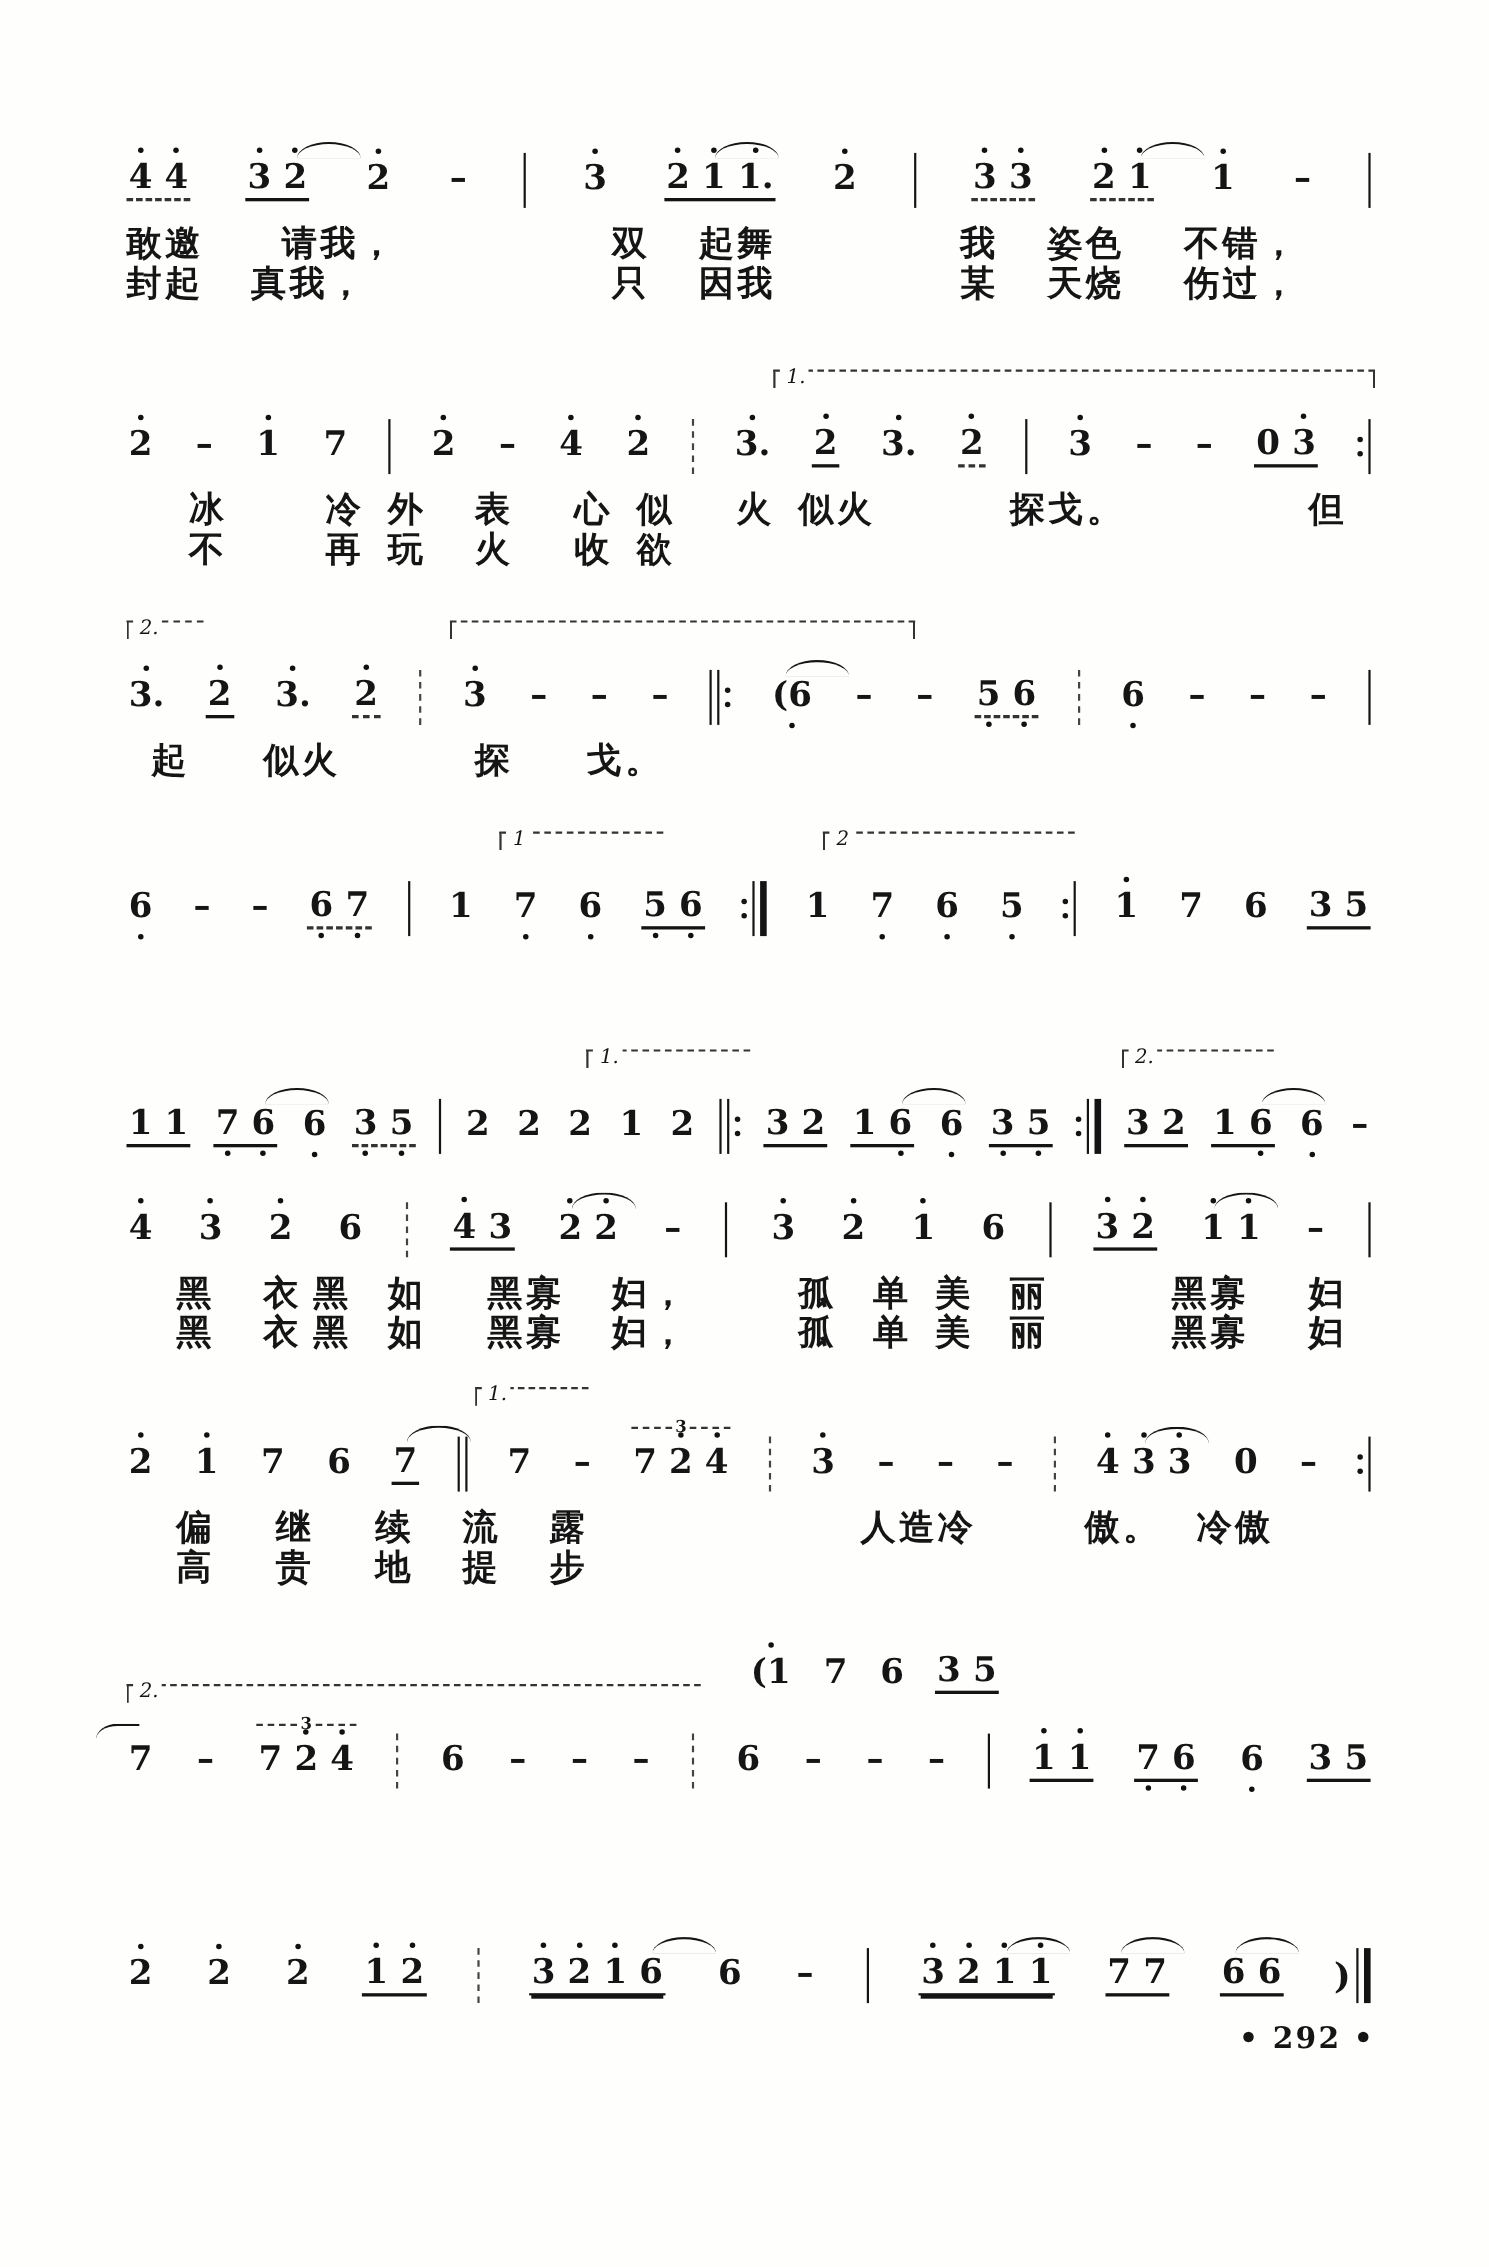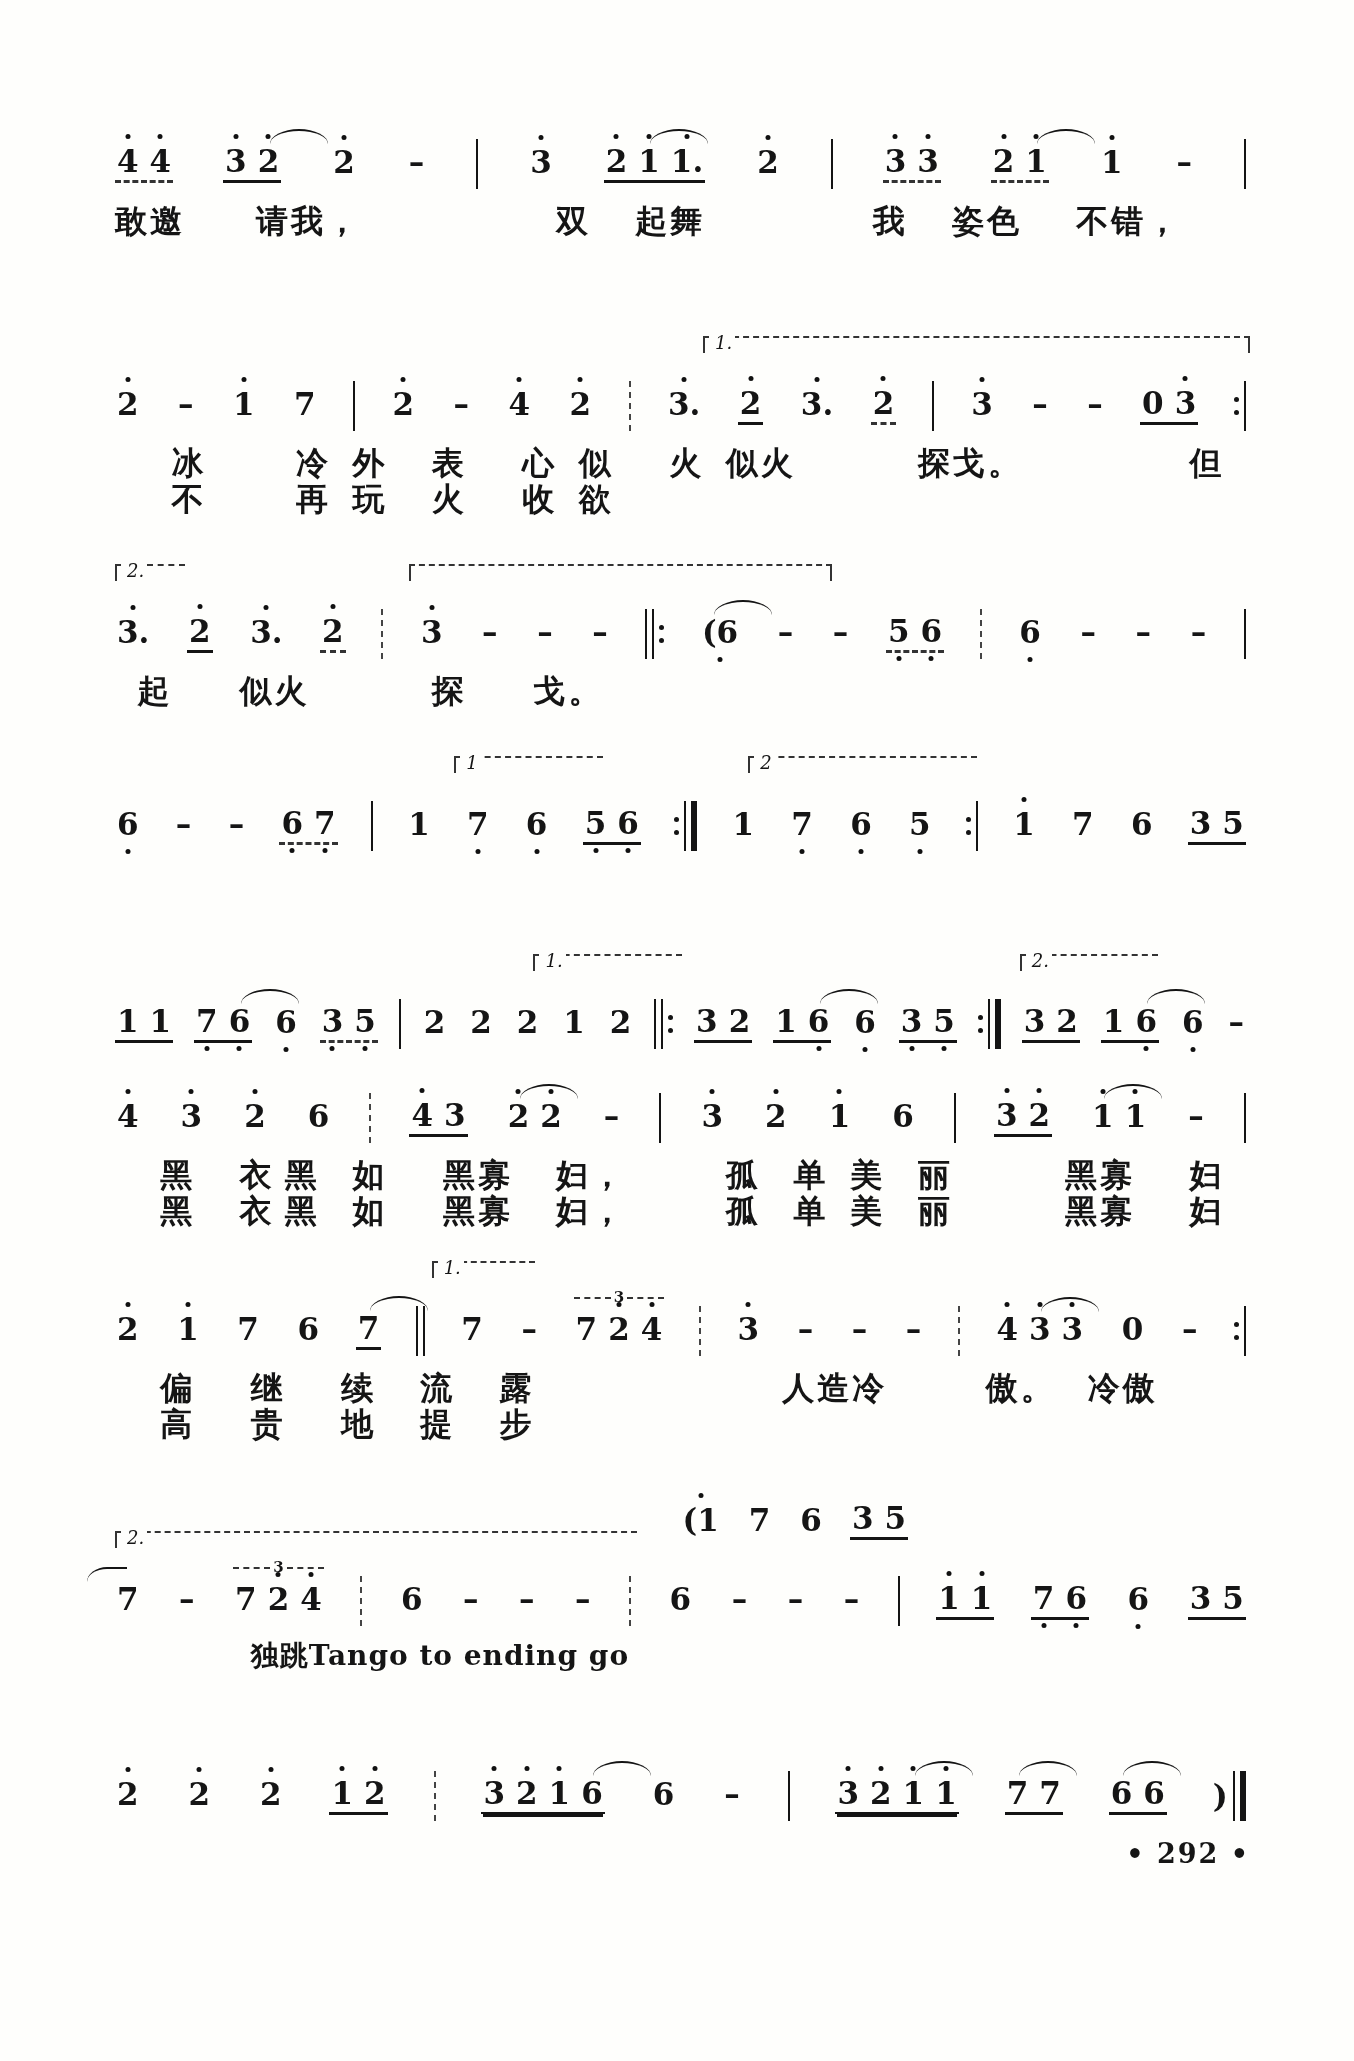--- a/index.html
+++ b/index.html
@@ -100,20 +100,29 @@
       </div>
       <div class="lyrow">
         <span class="lyr" style="left: 0%;">敢邀</span>
         <span class="lyr" style="left: 10%; margin-left: 28px;">请我，</span>
         <span class="lyr" style="left: 39%;">双</span>
         <span class="lyr" style="left: 46%;">起舞</span>
         <span class="lyr" style="left: 67%;">我</span>
         <span class="lyr" style="left: 74%;">姿色</span>
         <span class="lyr" style="left: 85%;">不错，</span>
       </div>
+      <div class="lyrow">
+        <span class="lyr" style="left: 0%;">封起</span>
+        <span class="lyr" style="left: 10%;">真我，</span>
+        <span class="lyr" style="left: 39%;">只</span>
+        <span class="lyr" style="left: 46%;">因我</span>
+        <span class="lyr" style="left: 67%;">某</span>
+        <span class="lyr" style="left: 74%;">天烧</span>
+        <span class="lyr" style="left: 85%;">伤过，</span>
+      </div>
     </div>
     <div class="sys" style="top: 370px;">
       <div class="mark tr" style="left: 52%; width: 48%;">
         <span class="lab">1.</span>
       </div>
       <div class="line">
         <span class="grp">
           <span class="nt"><span class="g">2</span><span class="oct hi"></span></span>
         </span>
         <span class="grp">
@@ -710,23 +719,20 @@
           <span class="nt"><span class="g">6</span><span class="oct lo"></span></span>
         </span>
         <span class="grp">
           <span class="nt"><span class="g">6</span><span class="oct lo"></span></span>
         </span>
         <span class="grp u1">
           <span class="nt"><span class="g">3</span></span>
           <span class="nt"><span class="g">5</span></span>
         </span>
       </div>
-      <div class="textline">
-        <span class="txt" style="left: 12%;">独跳Tango to ending go</span>
-      </div>
     </div>
     <div class="sys" style="top: 1760px;">
       <div class="line">
         <span class="grp">
           <span class="nt"><span class="g">2</span><span class="oct hi"></span></span>
         </span>
         <span class="grp">
           <span class="nt"><span class="g">2</span><span class="oct hi"></span></span>
         </span>
         <span class="grp">

